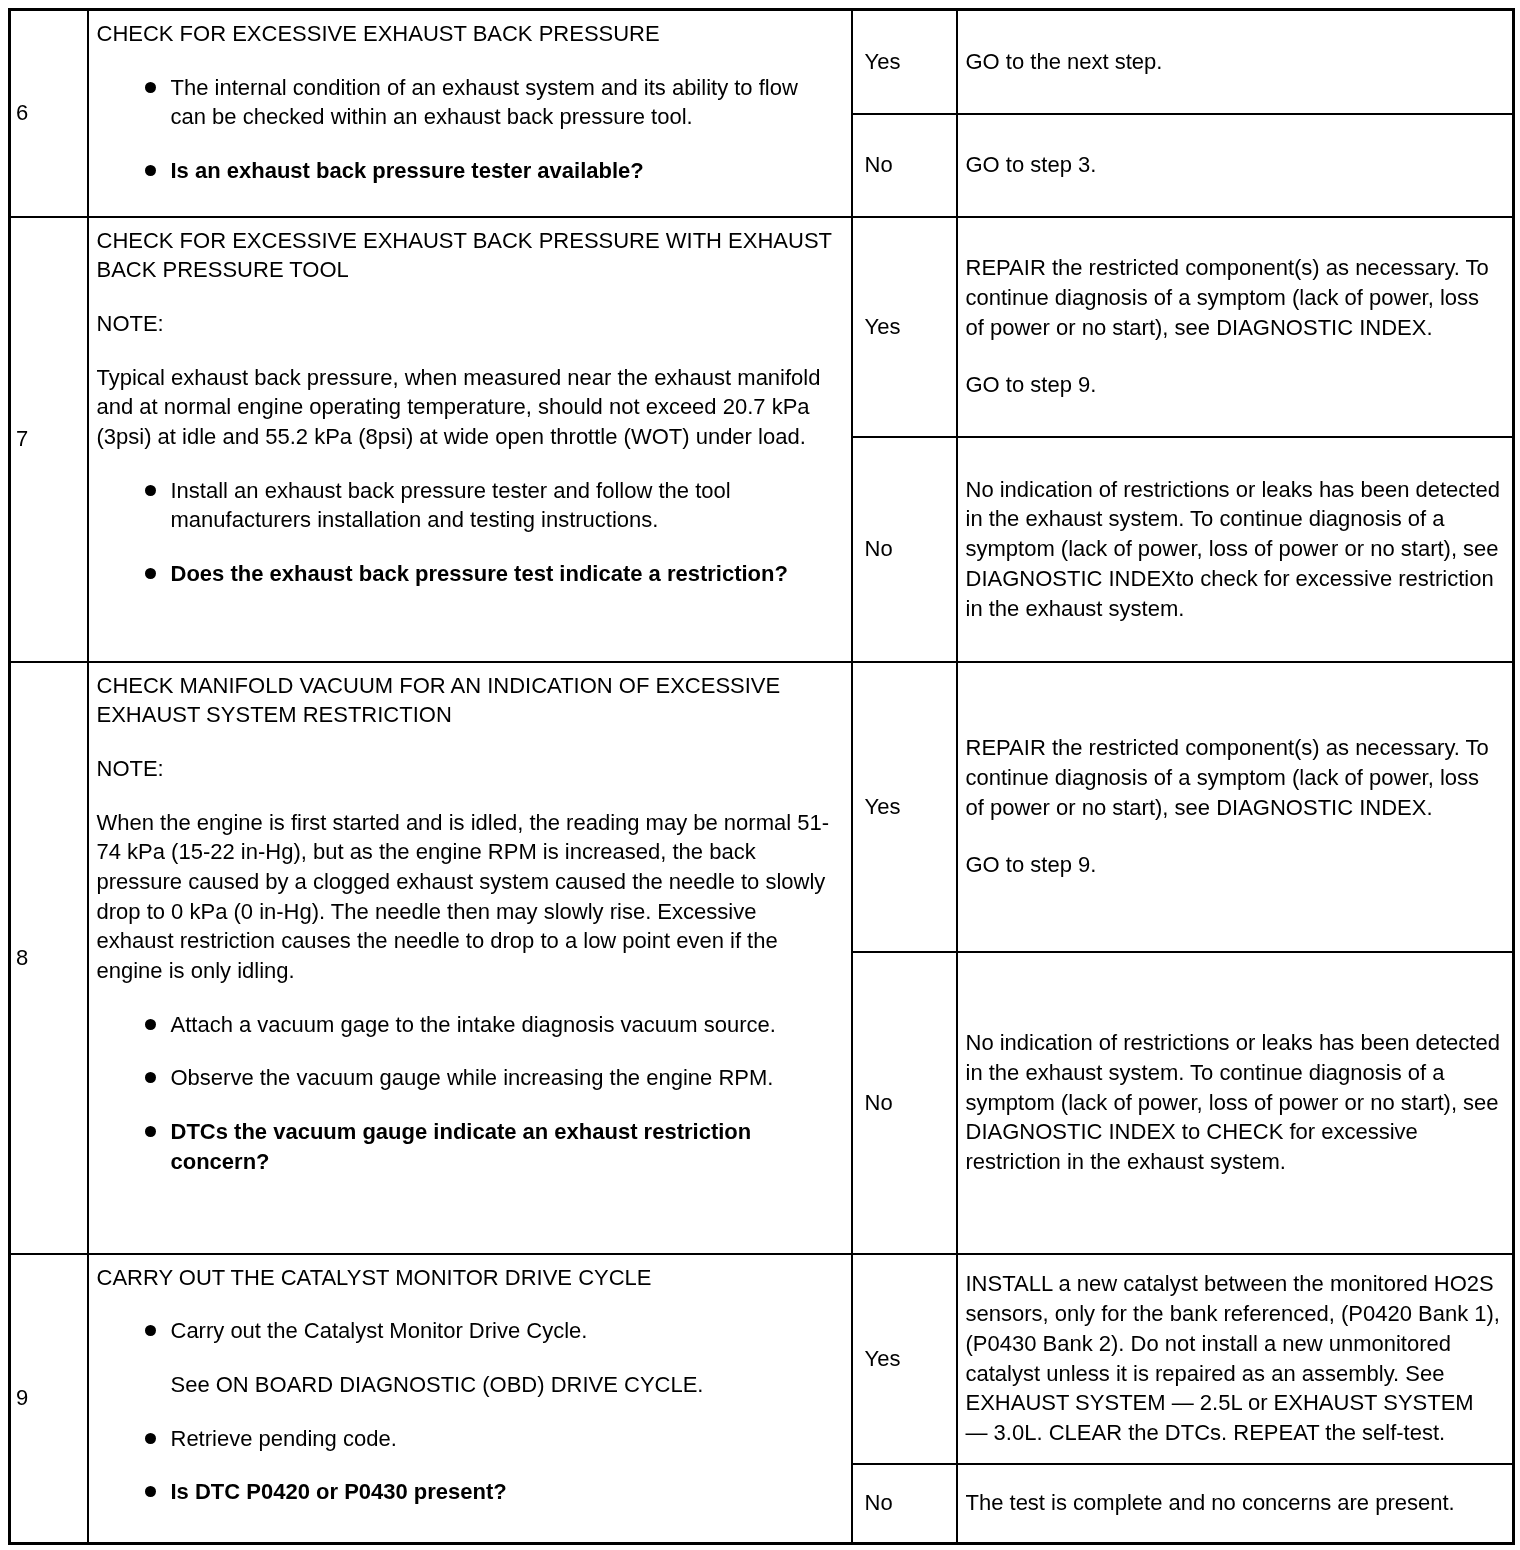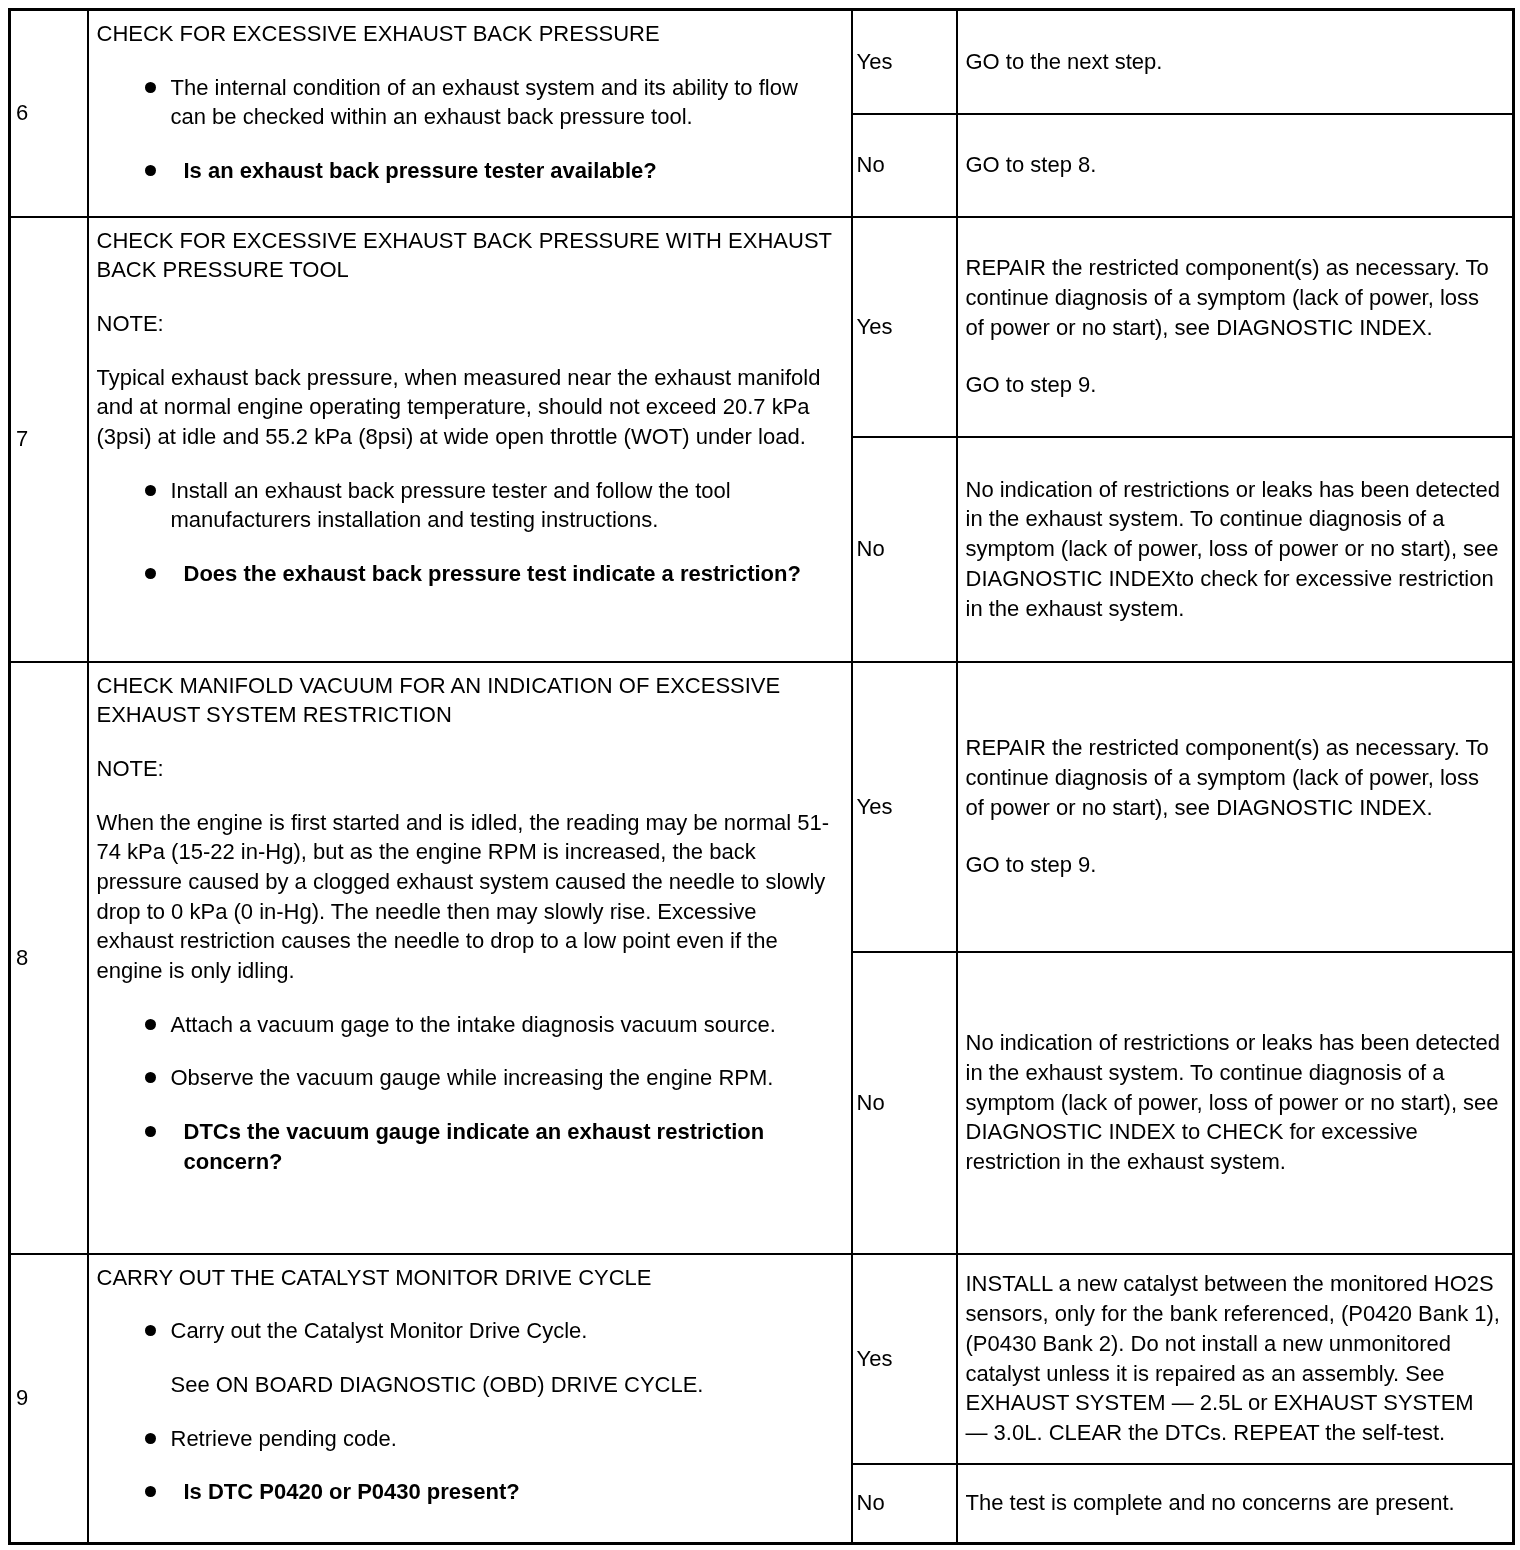--- a/index.html
+++ b/index.html
@@ -6,30 +6,30 @@
   .page{width:1520px;height:1550px;box-sizing:border-box;padding:8px;background:#ffffff;}
   table.pp{
     border-collapse:collapse;width:100%;height:100%;table-layout:fixed;
     border:3px solid #000;
     font-family:"Liberation Sans","DejaVu Sans",sans-serif;
     font-size:22px;line-height:1.35;color:#000;
   }
   td{border:2px solid #000;box-sizing:border-box;overflow:hidden;}
   td.num{vertical-align:middle;padding:2px 2px 2px 5px;}
   td.desc{vertical-align:top;padding:8px 12px 3px 8px;}
-  td.yn{vertical-align:middle;padding:2px 2px 2px 4px;}
+  td.yn{vertical-align:middle;padding:2px 2px 2px 12px;}
   td.act{vertical-align:middle;padding:6px 12px 6px 8px;}
   .title{margin:0 0 24px 0;}
   .note-label{font-weight:normal;margin:0 0 24px 0;}
   .note-text{margin:0 0 24px 0;}
   .bullet{display:flex;margin:0 0 24px 48px;}
   .bullet.last{margin-bottom:0;}
   .bdot{flex:0 0 11px;width:11px;height:11px;border-radius:50%;background:#000;margin:9px 15px 0 0;}
   .btext{flex:1;}
-  .bold{font-weight:bold;margin-left:13px;}
+  .bold{font-weight:bold;}
   .sub{margin:0 0 24px 74px;}
   .act p{margin:0;}
   .act p + p{margin-top:28px;}
   tr.r6y{height:104px;} tr.r6n{height:103px;}
   tr.r7y{height:220px;} tr.r7n{height:225px;}
   tr.r8y{height:290px;} tr.r8n{height:302px;}
   tr.r9y{height:210px;} tr.r9n{height:80px;}
 </style>
 </head>
 <body>
@@ -58,21 +58,21 @@
         </div>
       </td>
       <td class="yn">Yes</td>
       <td class="act">
         <p>GO to the next step.</p>
       </td>
     </tr>
     <tr class="r6n">
       <td class="yn">No</td>
       <td class="act">
-        <p>GO to step 8.</p>
+        <p>GO to step 3.</p>
       </td>
     </tr>
 
     <tr class="r7y">
       <td class="num" rowspan="2">7</td>
       <td class="desc" rowspan="2">
         <div class="title">CHECK FOR EXCESSIVE EXHAUST BACK PRESSURE WITH EXHAUST BACK PRESSURE TOOL</div>
         <div class="note-label">NOTE:</div>
         <div class="note-text">Typical exhaust back pressure, when measured near the exhaust manifold and at normal engine operating temperature, should not exceed 20.7 kPa (3psi) at idle and 55.2 kPa (8psi) at wide open throttle (WOT) under load.</div>
         <div class="bullet">

